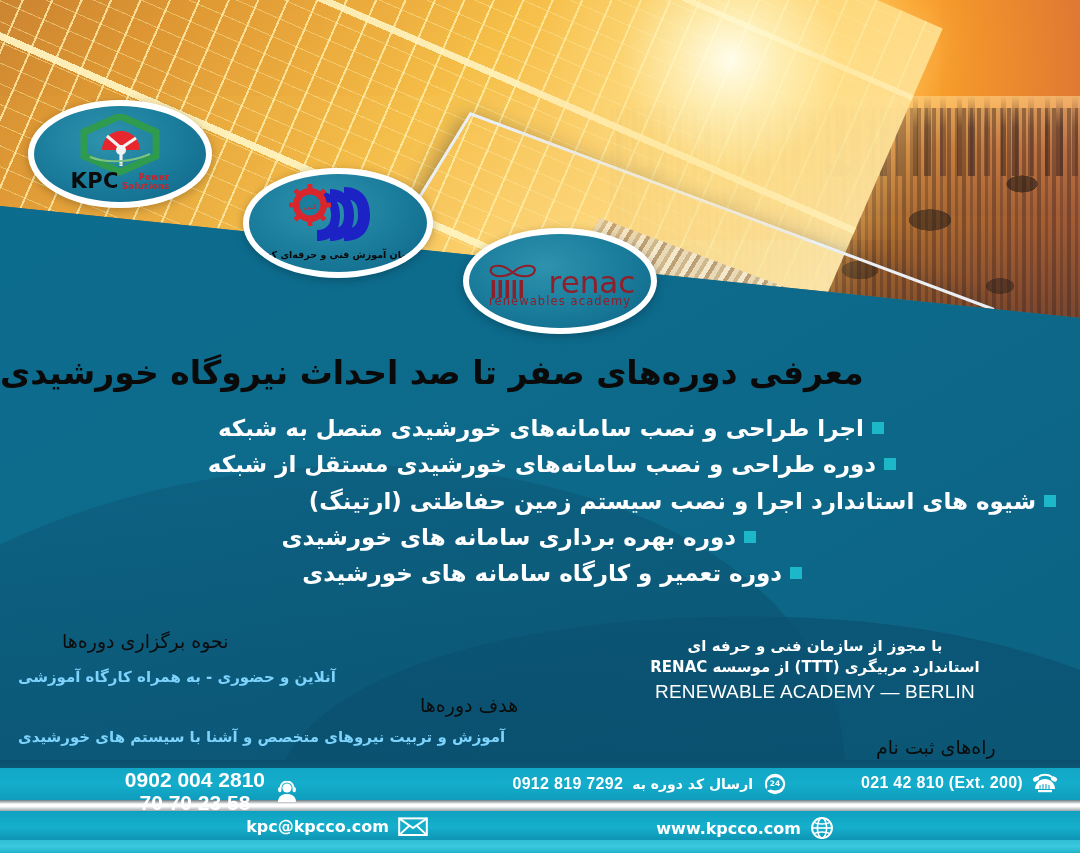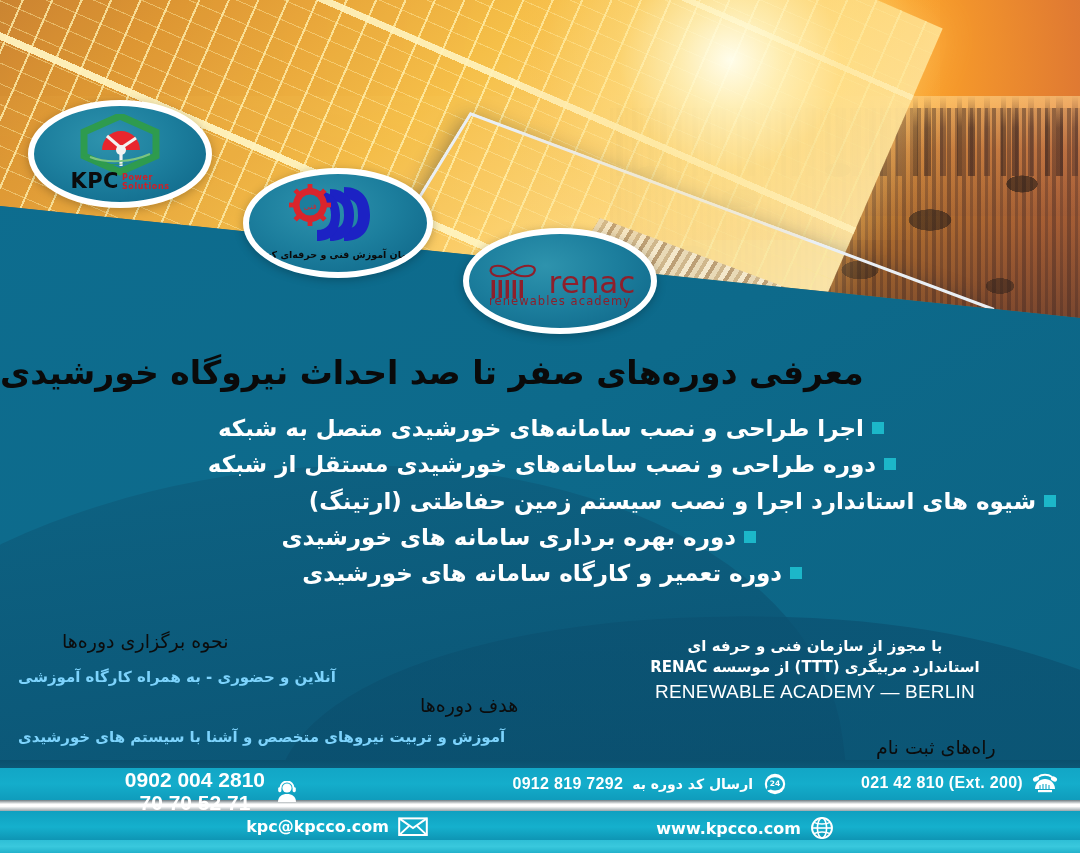--- a/index.html
+++ b/index.html
@@ -178,21 +178,21 @@
     display: flex; align-items: flex-end; gap: 3px; direction: ltr;
   }
   .kpc-k {
     font-family: "DejaVu Sans", "Liberation Sans", sans-serif;
     font-weight: 700; font-size: 21px; color: #0b0b0b; letter-spacing: .5px;
     line-height: 1;
   }
   .kpc-sub {
     font-family: "DejaVu Sans", "Liberation Sans", sans-serif;
     font-weight: 700; font-size: 8px; color: #d21f26; line-height: 1.05;
-    letter-spacing: .6px; padding-bottom: 1px;
+    letter-spacing: .6px; padding-bottom: 1px; text-align: right;
   }
   
   .tvto-wrap { position: relative; width: 100%; height: 100%; }
   .tvto-mark { position: absolute; left: 50%; top: 9px; transform: translateX(-50%); }
   .tvto-text {
     position: absolute; left: 50%; bottom: 12px; transform: translateX(-50%);
     font-size: 9.5px; color: #0a0a0a; font-weight: 600; white-space: nowrap;
     font-family: "DejaVu Sans", sans-serif;
   }
   
@@ -494,21 +494,21 @@
         <svg width="26" height="22" viewBox="0 0 26 22">
           <circle cx="13" cy="7" r="4.6" fill="#ffffff"></circle>
           <path d="M4 21 C4 15.5 8 13 13 13 C18 13 22 15.5 22 21 Z" fill="#ffffff"></path>
           <path d="M6.5 7 A6.5 6.5 0 0 1 19.5 7" fill="none" stroke="#ffffff" stroke-width="2"></path>
           <rect x="4.2" y="6.2" width="3.2" height="5" rx="1.4" fill="#ffffff"></rect>
           <rect x="18.6" y="6.2" width="3.2" height="5" rx="1.4" fill="#ffffff"></rect>
         </svg>
       </span>
       <span class="fnum2">
         <span>0902 004 2810</span><br>
-        <span>70 70 52 71</span>
+        <span>70 70 23 58</span>
       </span>
     </div>
 
     <div class="fitem" id="f-web">
       <span class="ic">
         <svg width="24" height="24" viewBox="0 0 24 24">
           <circle cx="12" cy="12" r="10" fill="none" stroke="#ffffff" stroke-width="1.9"></circle>
           <ellipse cx="12" cy="12" rx="4.6" ry="10" fill="none" stroke="#ffffff" stroke-width="1.6"></ellipse>
           <line x1="2" y1="12" x2="22" y2="12" stroke="#ffffff" stroke-width="1.6"></line>
           <path d="M4 6.4 C7.5 8.6 16.5 8.6 20 6.4" fill="none" stroke="#ffffff" stroke-width="1.4"></path>

